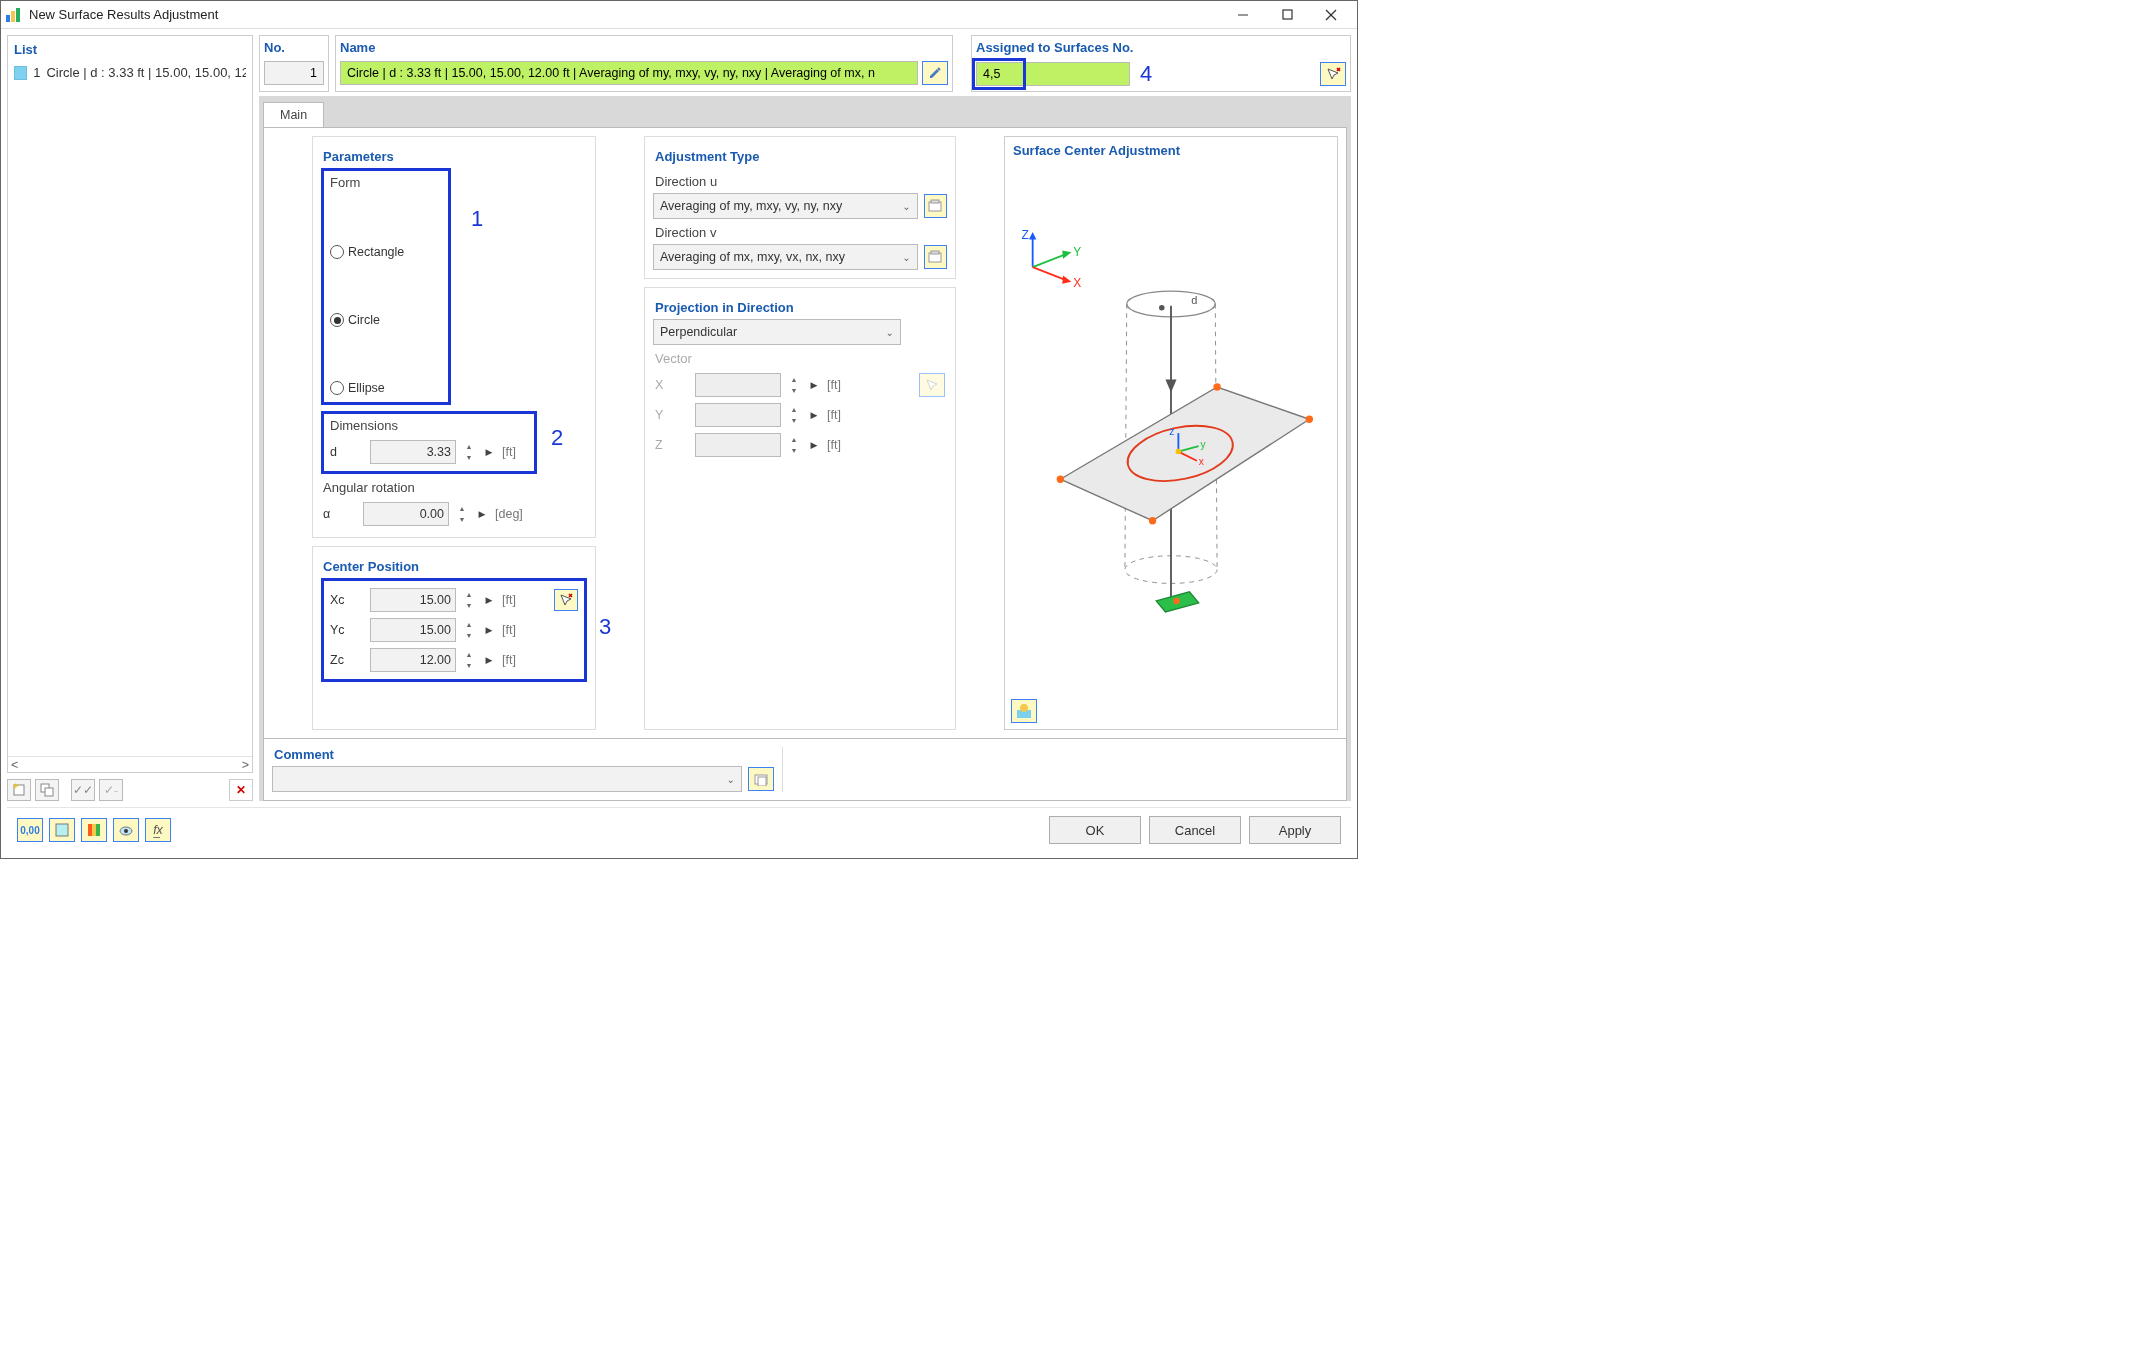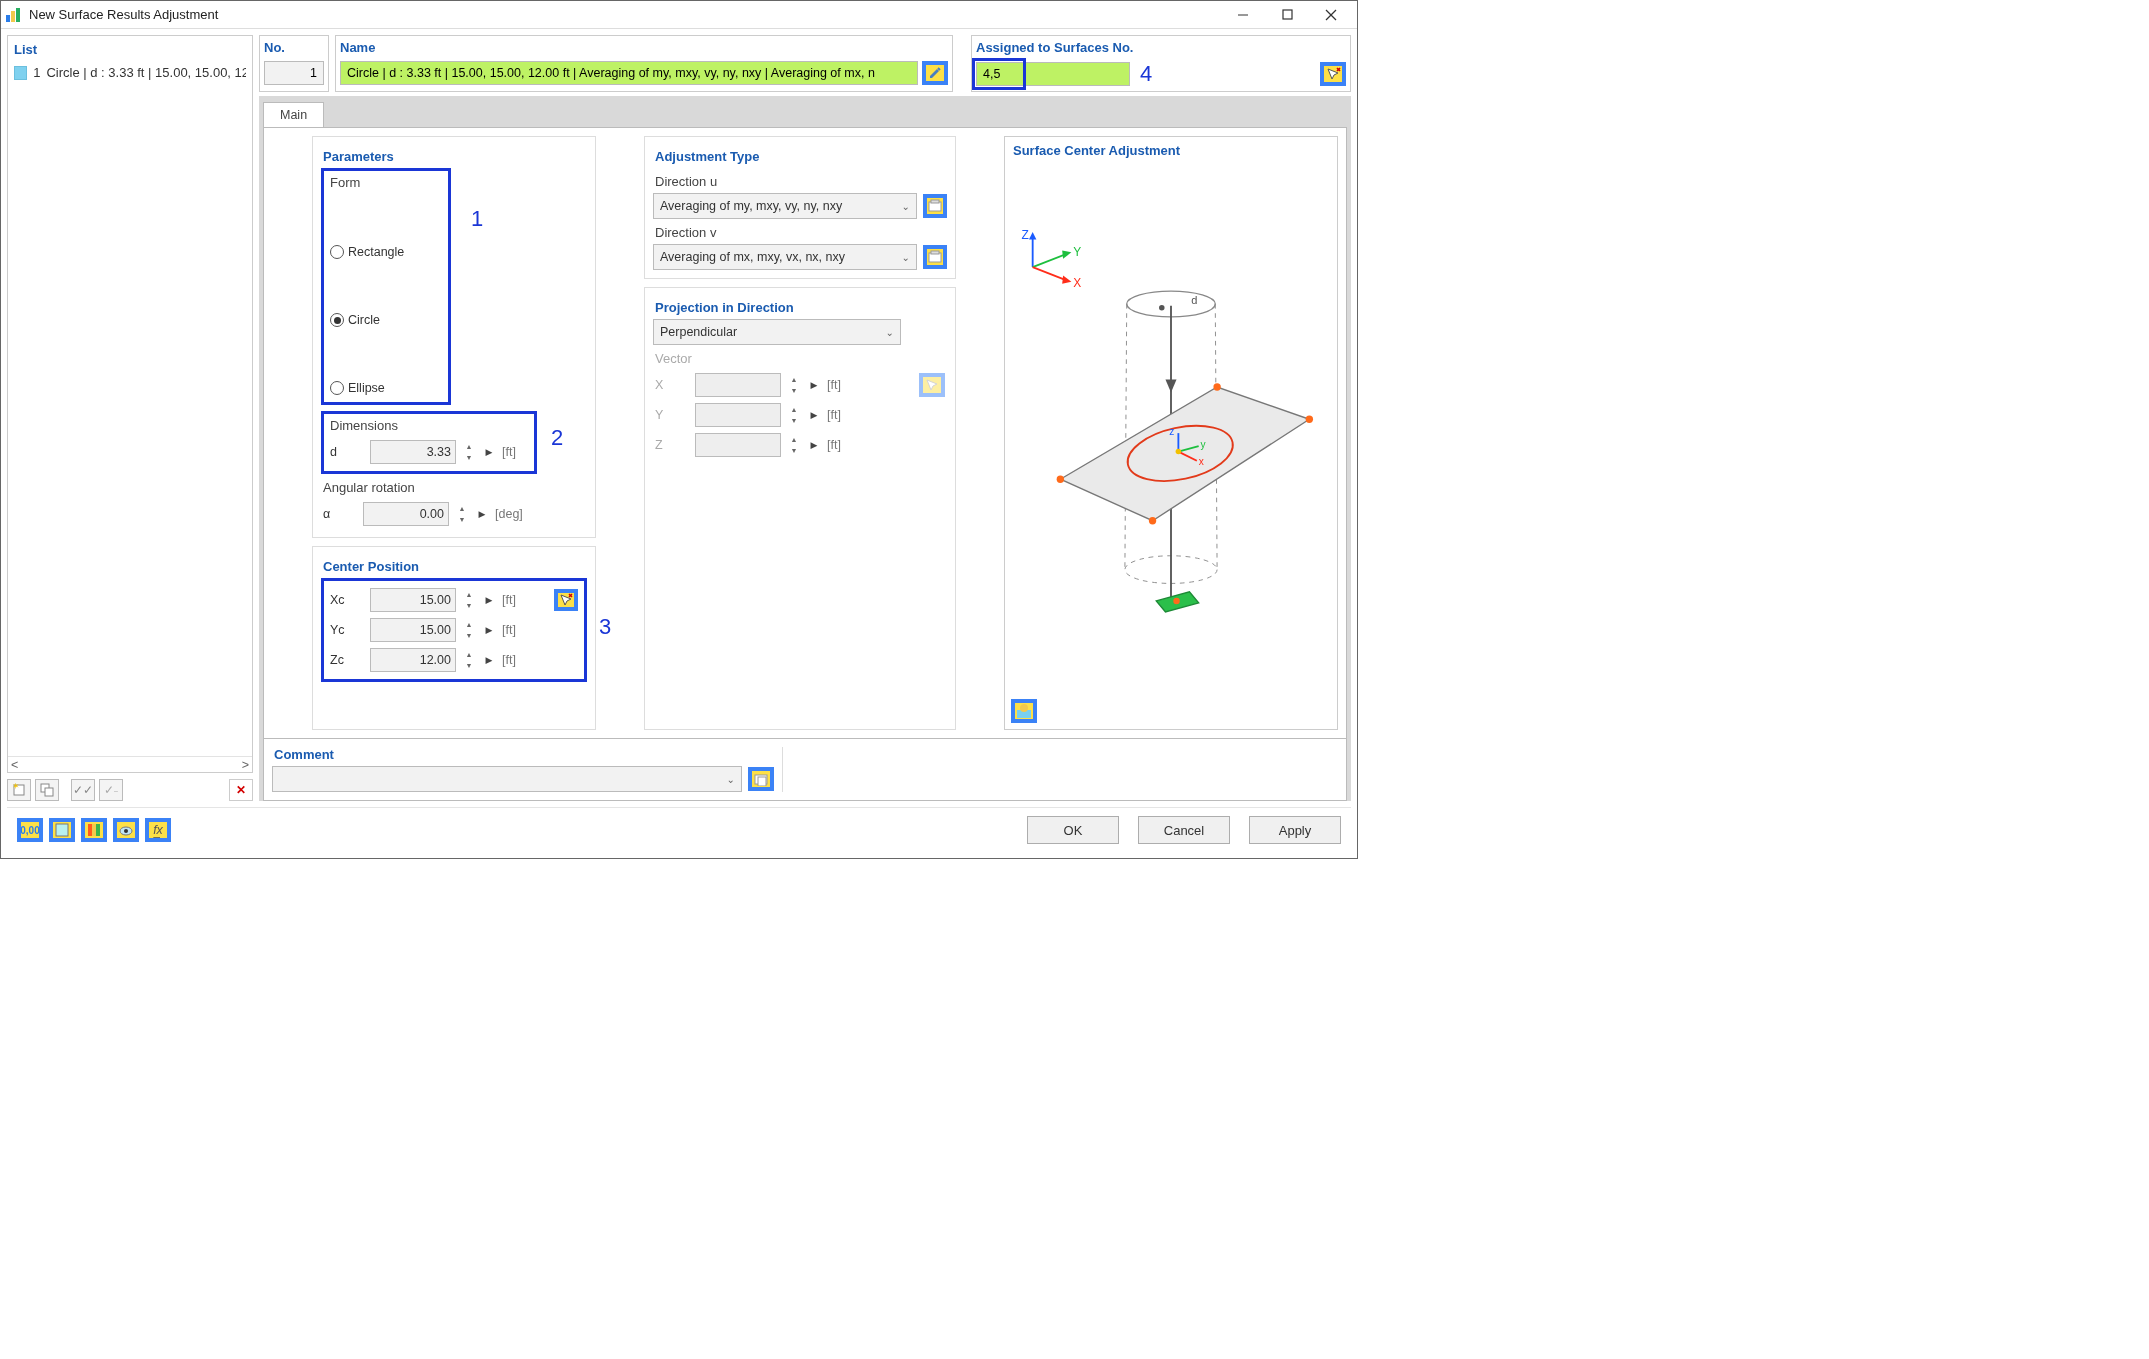--- a/index.html
+++ b/index.html
@@ -36,21 +36,21 @@
   .hdr-row { display:flex; gap:6px; }
   .hdr-col { display:flex; flex-direction:column; }
   .hdr-col.no-col { width:70px; }
   .hdr-col.name-col { flex:1; }
   .hdr-col.assign-col { width:380px;margin-left:12px; }
   .hdr-col .section-label { padding:4px 4px 2px 4px; }
   input[type=text], select { border:1px solid #bbb; height:24px; padding:2px 6px; font-family:inherit; font-size:12.5px; background:#bef264;}
   input[readonly] { background:#f2f2f2; text-align:right; }
   .name-row { display:flex; gap:4px; align-items:center; }
   .name-row input { flex:1; text-align:left; }
-  .icon-btn { width:26px; height:24px; border:4px solid #3b82f6; background:#fde047; display:flex; align-items:center; justify-content:center; }
+  .icon-btn { width:26px; height:24px; border:1px solid #3b82f6; background:#fef9c3; display:flex; align-items:center; justify-content:center; }
 
   
   .tabstrip-bg { background:#d9d9d9; padding:6px 4px 0 4px; display:flex; flex-direction:column; flex:1; min-height:0;}
   .tabs { display:flex; gap:2px;}
   .tab { padding:5px 16px; background:#e3e3e3; border:1px solid #bbb; border-bottom:none; font-size:12.5px; color:#444; }
   .tab.active { background:#fff; }
   .tabcontent { flex:1; background:#fff; border:1px solid #bbb; padding:8px; display:flex; gap:8px; min-height:0;}
 
   .col { display:flex; flex-direction:column; gap:8px;padding-left:40px; }
   .col1 { flex:0 0 314px;}
@@ -80,21 +80,21 @@
   .dropdown .caret { font-size:10px; color:#666; }
   .row-inline { display:flex; gap:6px; align-items:center; }
 
   
   .preview-panel { border:1px solid #ccc; flex:1; display:flex; flex-direction:column; }
   .preview-title { color:#1a5bb0; font-weight:600; padding:6px 8px; font-size:13px;}
   .preview-body { flex:1; position:relative; }
 
   
   .footer { display:flex; align-items:center; padding:8px 10px 8px 10px; gap:6px; border-top:1px solid #e5e5e5;}
-  .footer .right { margin-left:auto; display:flex; gap:19px;}
+  .footer .right { margin-left:auto; display:flex; gap:8px;}
   .btn { min-width:92px; height:28px; border:1px solid #adadad; background:#f0f0f0; display:flex; align-items:center; justify-content:center; font-size:13px;}
 
   .disabled { color:#aaa; }
 </style>
 </head>
 <body>
 
 <div class="window">
 
   <div class="titlebar">

